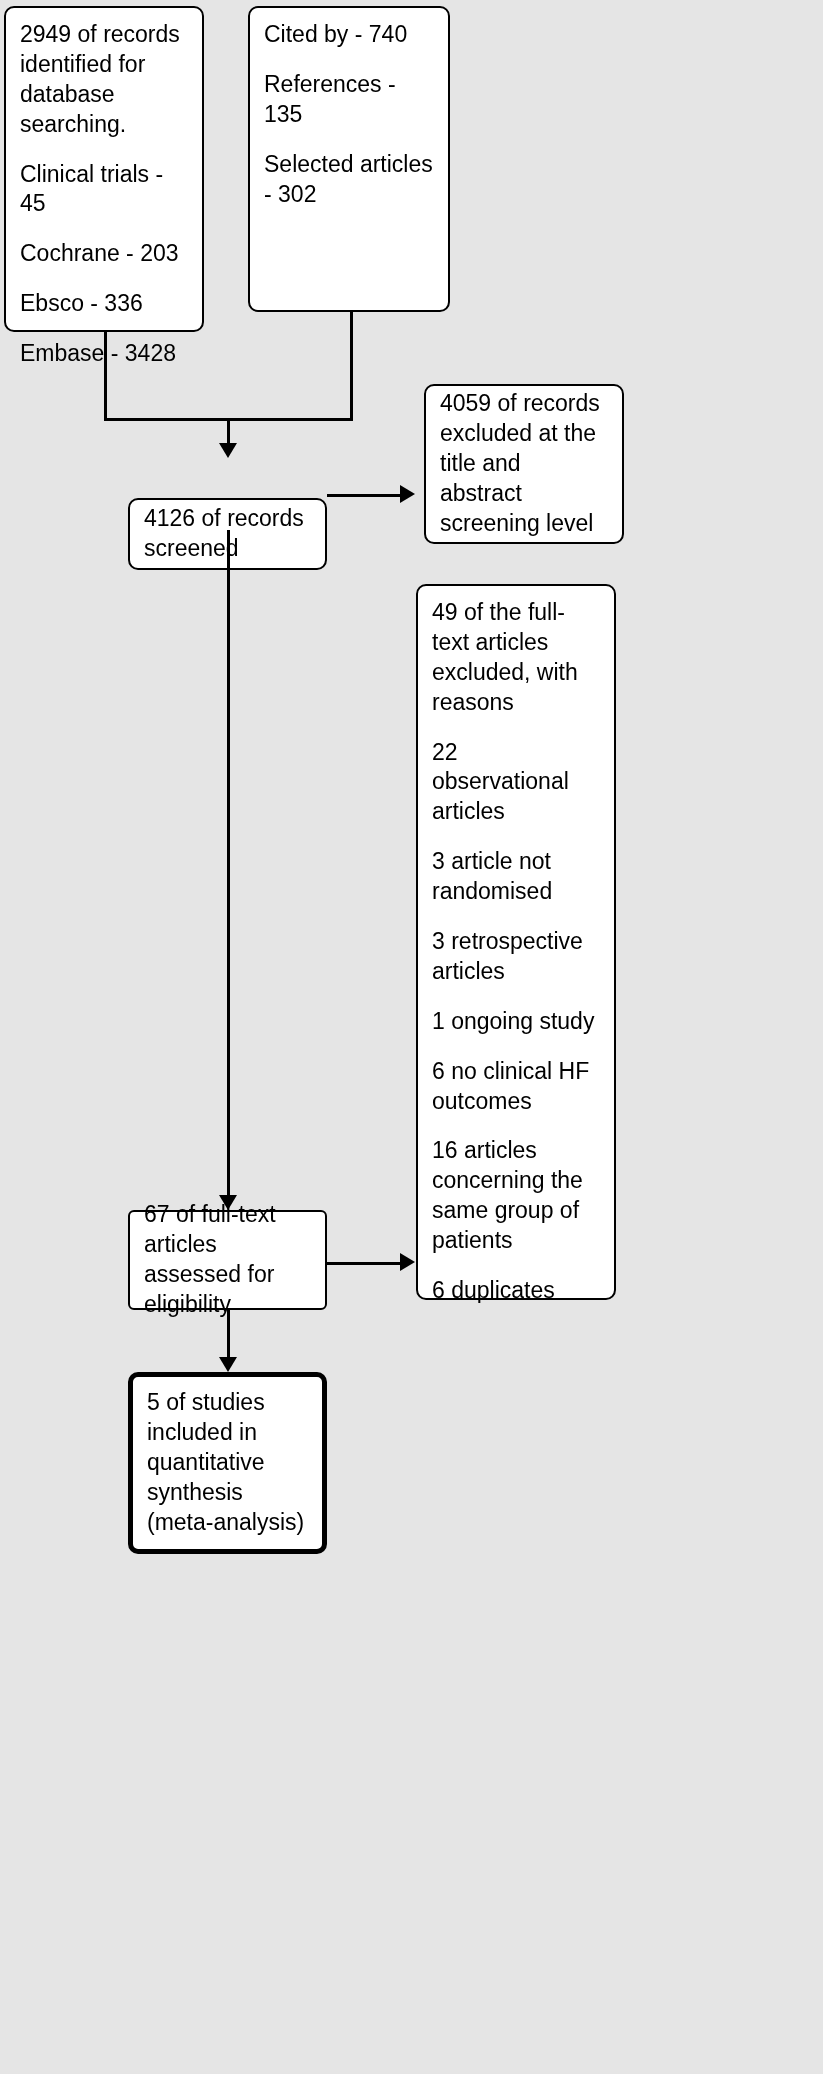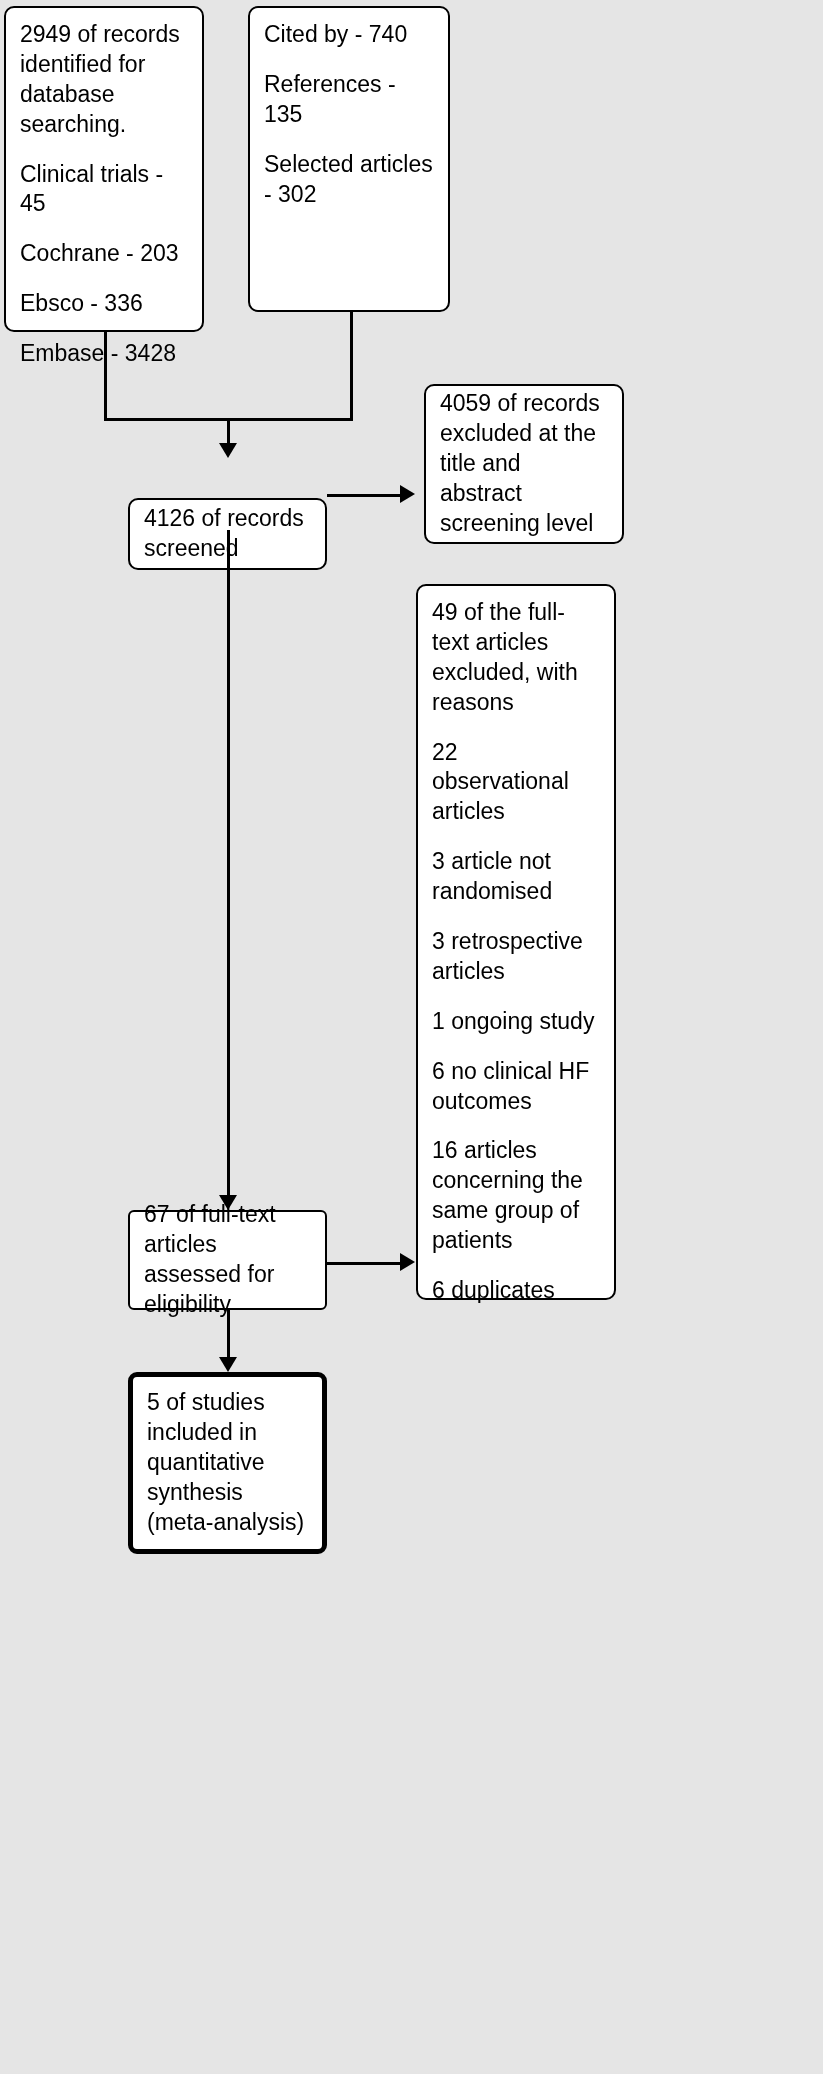--- a/index.html
+++ b/index.html
@@ -120,17 +120,17 @@
   <div class="node tight" style="left:128px; top:1210px; width:199px; height:100px; display:flex; align-items:center;border-radius:6px;">
     <p>67 of full-text articles assessed for eligibility</p>
   </div>
 
   <div class="hline" style="left:327px; top:1262px; width:75px;"></div>
   <div class="arrow-right" style="left:400px; top:1253px;"></div>
 
   <div class="vline" style="left:227px; top:1310px; height:52px;"></div>
   <div class="arrow-down" style="left:219px; top:1357px;"></div>
 
-  <div class="node thick" style="left:128px; top:1372px; width:199px; height:182px; display:flex; align-items:center;border-radius:9px;">
+  <div class="node thick" style="left:128px; top:1372px; width:199px; height:182px; display:flex; align-items:center;">
     <p>5 of studies included in quantitative synthesis (meta-analysis)</p>
   </div>
 
 </div>
 
 </body></html>

